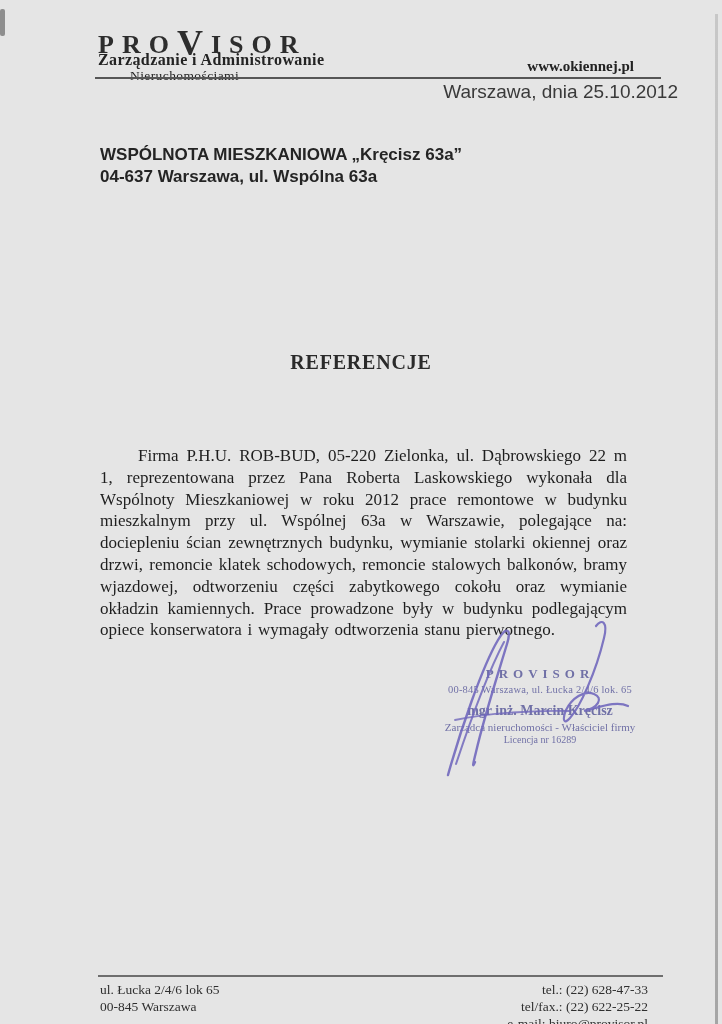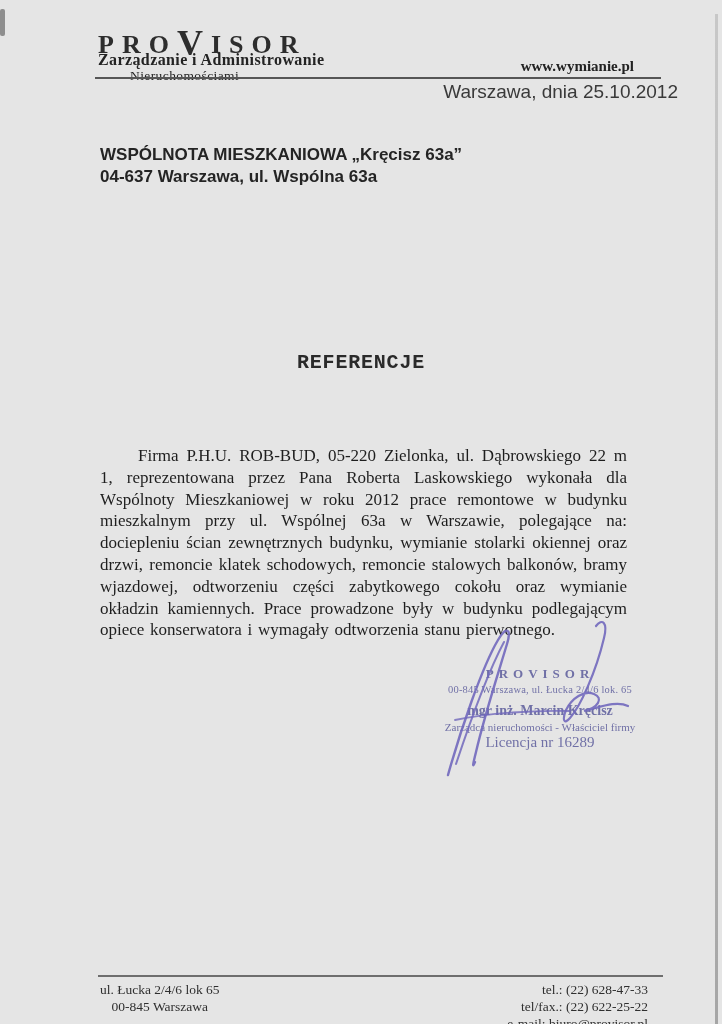--- a/index.html
+++ b/index.html
@@ -60,21 +60,21 @@
   .recipient {
     position: absolute; left: 100px; top: 144px;
     font-family: "Liberation Sans", sans-serif; font-weight: 700;
     font-size: 17px; line-height: 22px; color: #242424;
   }
 
   
   .doc-title {
     position: absolute; left: 0; top: 351px; width: 722px;
     text-align: center;
-    font-family: Liberation Mono, monospace; font-weight: 700;
+    font-family: Liberation Serif, serif; font-weight: 700;
     font-size: 20px; letter-spacing: .8px; color: #2a2a2a;
   }
 
   
   .body-par {
     position: absolute; left: 100px; top: 437px; width: 527px;
     font-family: "Liberation Serif", serif;
     font-size: 17px; line-height: 21.8px;
     text-align: justify; text-indent: 38px;
     word-spacing: 1.5px; color: #1e1e1e; margin-top: 8px;
@@ -84,51 +84,51 @@
   .stamp {
     position: absolute; left: 412px; top: 666px; width: 256px;
     text-align: center;
     font-family: "Liberation Serif", serif;
     filter: blur(.3px); opacity: .96;
   }
   .stamp .s1 { font-size: 13px; letter-spacing: 5px; font-weight: 700; }
   .stamp .s2 { font-size: 10.5px; margin-top: 2px; letter-spacing: .2px; }
   .stamp .s3 { font-size: 14px; font-weight: 700; margin-top: 8px; }
   .stamp .s4 { font-size: 11px; margin-top: 2px; }
-  .stamp .s5 { font-size: 15px; margin-top: 1px; }
+  .stamp .s5 { font-size: 10px; margin-top: 1px; }
   .signature-svg { position: absolute; left: 420px; top: 612px; }
 
   
   .footer-rule {
     position: absolute; left: 98px; top: 975px; width: 565px; height: 2px;
     background: #6e6e6e;
   }
   .footer-left {
     position: absolute; left: 100px; top: 981px;
     font-family: "Liberation Serif", serif; font-size: 13.5px;
-    line-height: 17px; color: #2f2f2f; text-align: center;
+    line-height: 17px; color: #2f2f2f;
   }
   .footer-right {
     position: absolute; right: 74px; top: 981px;
     font-family: "Liberation Serif", serif; font-size: 13.5px;
     line-height: 17px; color: #2f2f2f; text-align: right;
   }
 </style>
 </head>
 <body>
 
 <div class="page">
 
   <div class="edge-line"></div>
   <div class="corner-speck"></div>
 
   <div class="logo-name"><span>PRO</span><span class="big-v">V</span><span>ISOR</span></div>
   <div class="tagline1">Zarządzanie i Administrowanie</div>
   <div class="tagline2">Nieruchomościami</div>
-  <div class="website">www.wymianie.pl</div>
+  <div class="website">www.okiennej.pl</div>
   <div class="header-rule"></div>
   <div class="dateline">Warszawa, dnia 25.10.2012</div>
 
   <div class="recipient">
     <div>WSPÓLNOTA MIESZKANIOWA „Kręcisz 63a”</div>
     <div>04-637 Warszawa, ul. Wspólna 63a</div>
   </div>
 
   <div class="doc-title">REFERENCJE</div>
 

